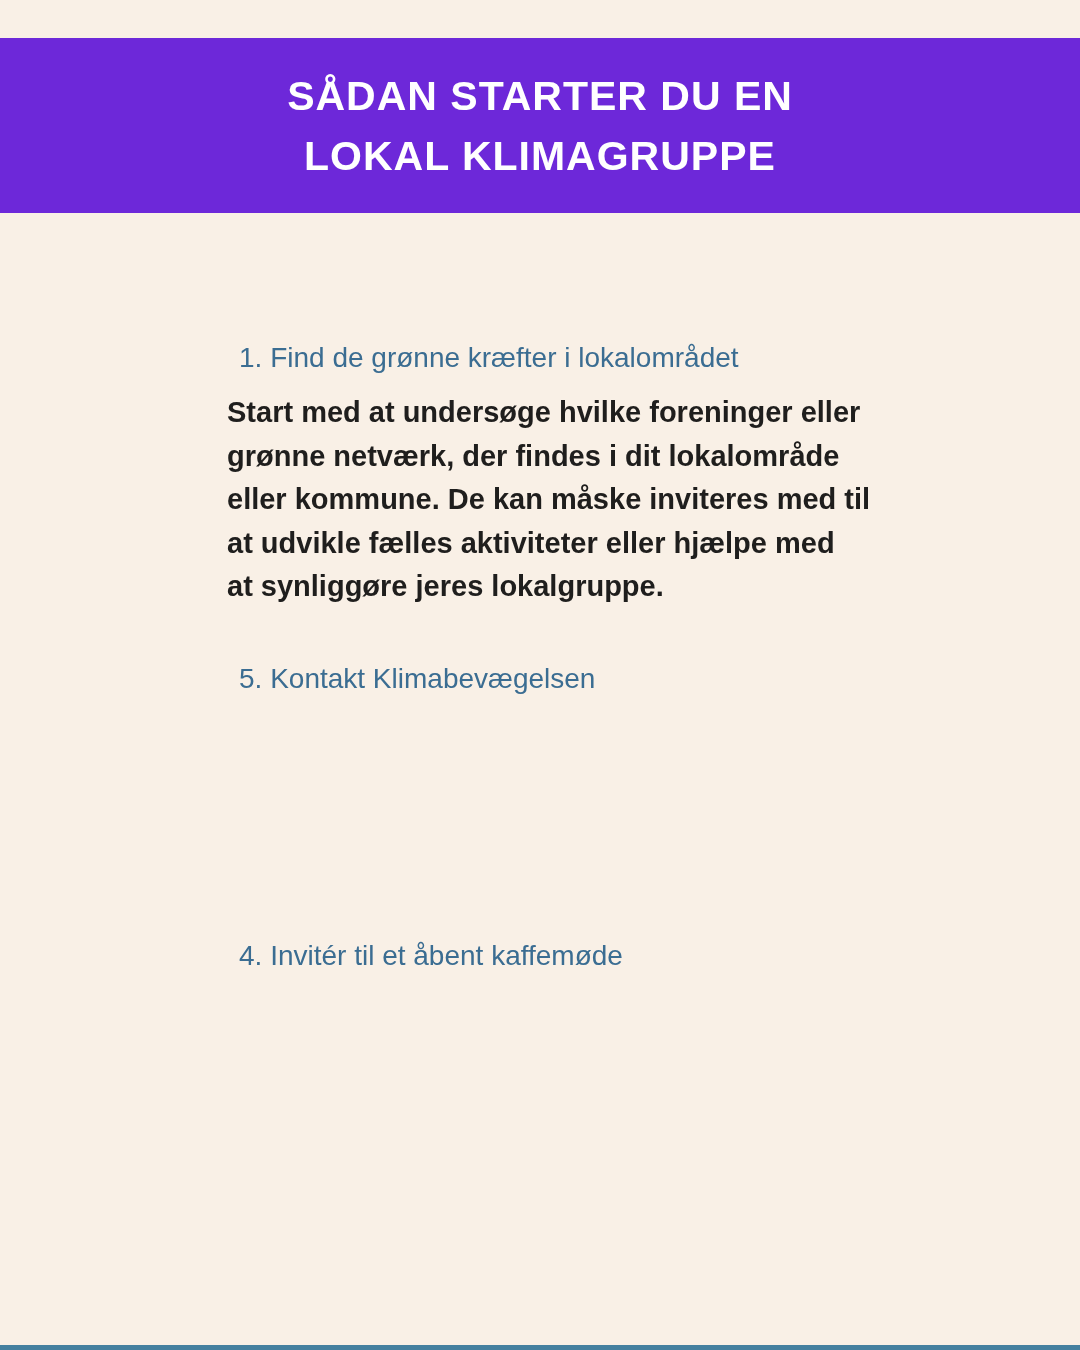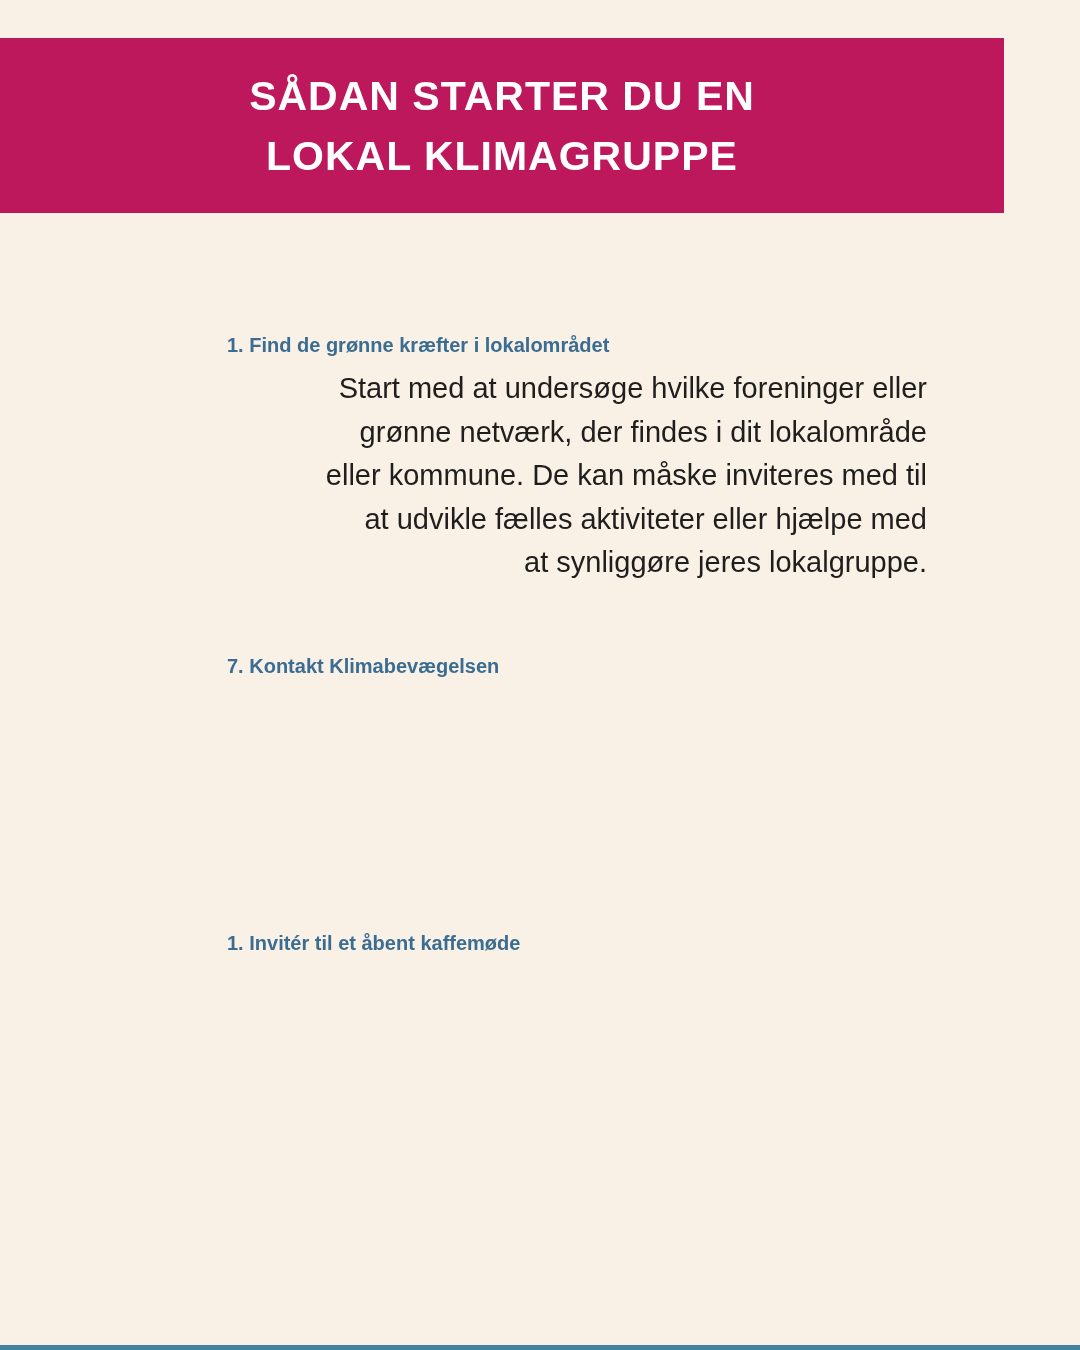--- a/index.html
+++ b/index.html
@@ -9,57 +9,56 @@
     width: 1080px;
     height: 1350px;
     background: #f9f0e6;
     overflow: hidden;
     font-family: "Liberation Sans", sans-serif;
   }
   .band {
     position: absolute;
     top: 38px;
     left: 0;
-    width: 1004px;
+    width: 1080px;
     height: 175px;
-    background: #be185d;
+    background: #6d28d9;
     display: flex;
     align-items: center;
     justify-content: center;
   }
   .band-title {
     margin: 0;
     color: #ffffff;
     font-size: 41px;
     font-weight: 700;
     letter-spacing: 1px;
     line-height: 60px;
     text-align: center;
     white-space: pre-line;
   }
   .section {
     position: absolute;
     left: 227px;
     width: 700px;
   }
   .section-heading {
-    margin: 0;
+    margin: 12px;
     color: #3b6d92;
-    font-size: 20px;
-    font-weight: 700;
+    font-size: 28px;
+    font-weight: 400;
     line-height: 43px;
   }
   .section-body {
     margin: 0;
     color: #1f1e1d;
     font-size: 29px;
-    font-weight: 400;
+    font-weight: 700;
     line-height: 43.5px;
     white-space: pre-line;
-    text-align: right;
   }
   .section-1 { top: 324px; }
   .section-2 { top: 645px; }
   .section-3 { top: 922px; }
   .footer-strip {
     position: absolute;
     bottom: 0;
     left: 0;
     width: 1080px;
     height: 5px;
@@ -79,22 +78,22 @@
   <div class="section section-1">
     <h2 class="section-heading">1. Find de grønne kræfter i lokalområdet</h2>
     <p class="section-body">Start med at undersøge hvilke foreninger eller
 grønne netværk, der findes i dit lokalområde
 eller kommune. De kan måske inviteres med til
 at udvikle fælles aktiviteter eller hjælpe med
 at synliggøre jeres lokalgruppe.</p>
   </div>
 
   <div class="section section-2">
-    <h2 class="section-heading">7. Kontakt Klimabevægelsen</h2>
+    <h2 class="section-heading">5. Kontakt Klimabevægelsen</h2>
   </div>
 
   <div class="section section-3">
-    <h2 class="section-heading">1. Invitér til et åbent kaffemøde</h2>
+    <h2 class="section-heading">4. Invitér til et åbent kaffemøde</h2>
   </div>
 
   <div class="footer-strip"></div>
 
 </div>
 
 </body></html>

